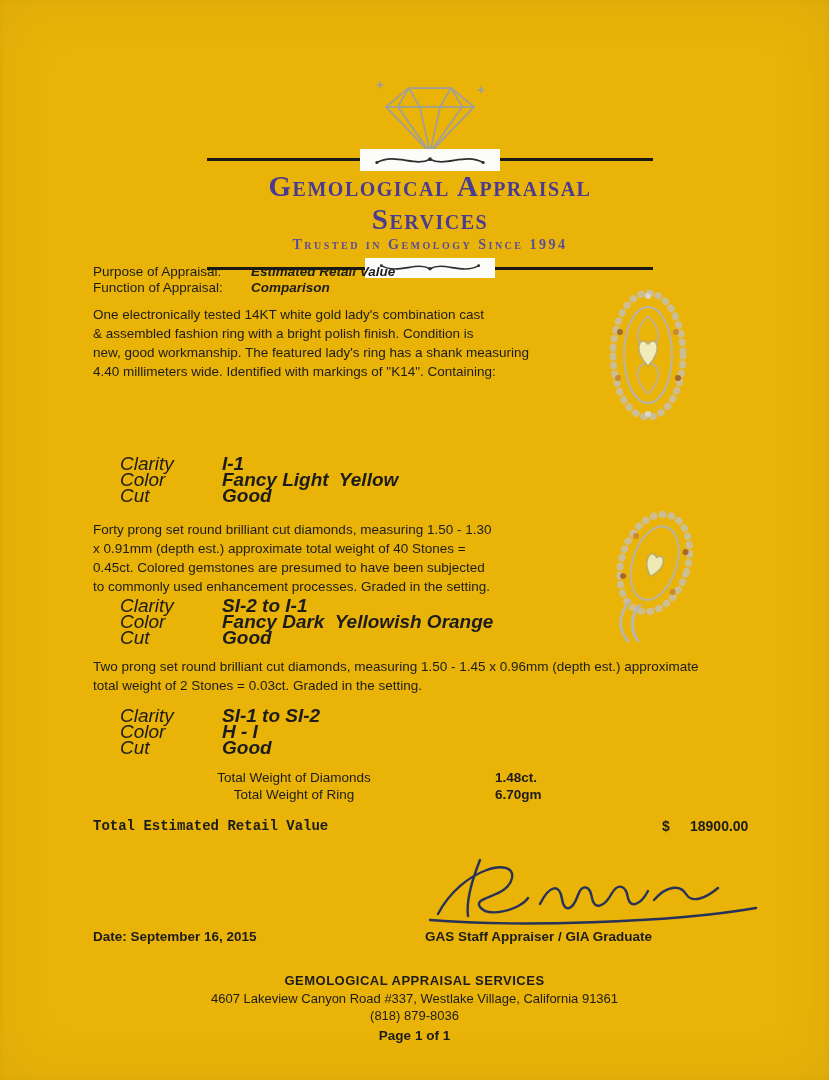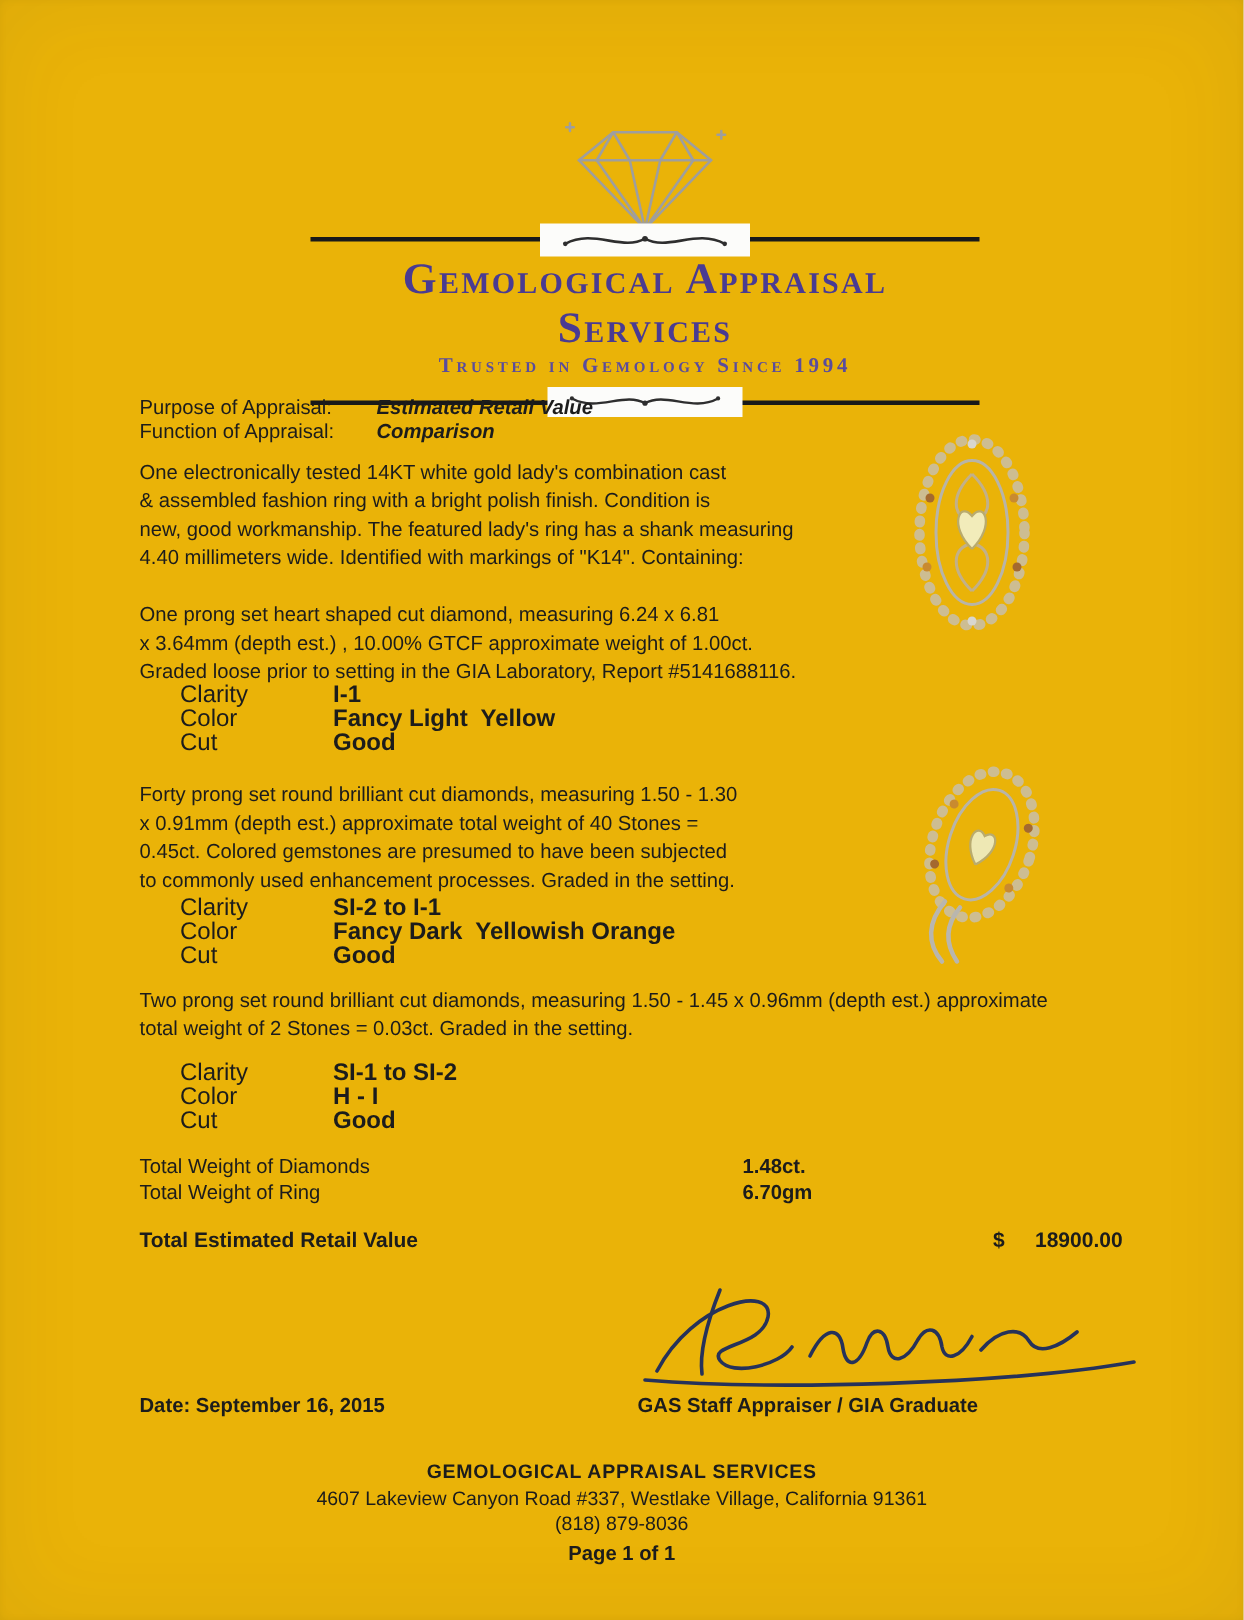--- a/index.html
+++ b/index.html
@@ -26,28 +26,28 @@
     margin:0 0 14px 0;
     font-family:"Liberation Serif", serif; font-variant:small-caps;
     font-size:14px; font-weight:700; letter-spacing:2.5px; color:#5a4c9d;
   }
   
   .abs { position:absolute; }
   .meta-row { left:93px; font-size:13.5px; line-height:16px; display:flex; }
   .meta-label { width:158px; }
   .meta-value { font-weight:bold;font-style:italic; }
   .para { left:93px; font-size:13.5px; line-height:19px; white-space:pre-line; width:710px; }
-  .specs { left:120px; font-size:16px; }
+  .specs { left:120px; font-size:19px;font-style:italic; }
   .spec-row { display:flex; height:16px; line-height:16px; }
   .spec-label { width:102px; }
   .spec-value { font-weight:bold; white-space:pre; }
-  .totals-row { left:93px; font-size:13.5px; line-height:17px; display:flex; }
+  .totals-row { left:93px; font-size:13.5px; line-height:17px; display:flex;text-align:center; }
   .totals-label { width:402px; }
   .totals-value { font-weight:bold; }
-  .retail-label { left:93px; font-size:14px; font-weight:bold; }
+  .retail-label { left:93px; font-size:14px; font-weight:bold;font-family:Liberation Mono, monospace; }
   .retail-currency { left:662px; font-size:14px; font-weight:bold; }
   .retail-amount { left:690px; font-size:14px; font-weight:bold; }
   .date-line { left:93px; font-size:13.5px; font-weight:bold; }
   .appraiser-line { left:425px; font-size:13.5px; font-weight:bold; }
   
   .footer { position:absolute; left:0; width:829px; text-align:center; font-size:13px; }
   .footer .company { font-weight:bold; letter-spacing:0.5px; }
   .footer .addr { margin-top:3px; }
   .footer .phone { margin-top:2px; }
   .footer-page { position:absolute; left:0; width:829px; text-align:center; font-size:13.5px; font-weight:bold; }
@@ -105,23 +105,20 @@
   <div class="abs meta-row" style="top:280px">
     <span class="meta-label">Function of Appraisal:</span>
     <span class="meta-value">Comparison</span>
   </div>
 
   <div class="abs para" style="top:305px">One electronically tested 14KT white gold lady's combination cast
 &amp; assembled fashion ring with a bright polish finish. Condition is
 new, good workmanship. The featured lady's ring has a shank measuring
 4.40 millimeters wide. Identified with markings of "K14".  Containing:</div>
 
-  <div class="abs para" style="top:400px">One prong set heart shaped cut diamond, measuring 6.24 x 6.81
-x 3.64mm (depth est.) , 10.00% GTCF approximate weight of 1.00ct.
-Graded loose prior to setting in the GIA Laboratory, Report #5141688116.</div>
   <div class="abs specs" style="top:456px">
     <div class="spec-row">
       <span class="spec-label">Clarity</span>
       <span class="spec-value">I-1</span>
     </div>
     <div class="spec-row">
       <span class="spec-label">Color</span>
       <span class="spec-value">Fancy Light  Yellow</span>
     </div>
     <div class="spec-row">

